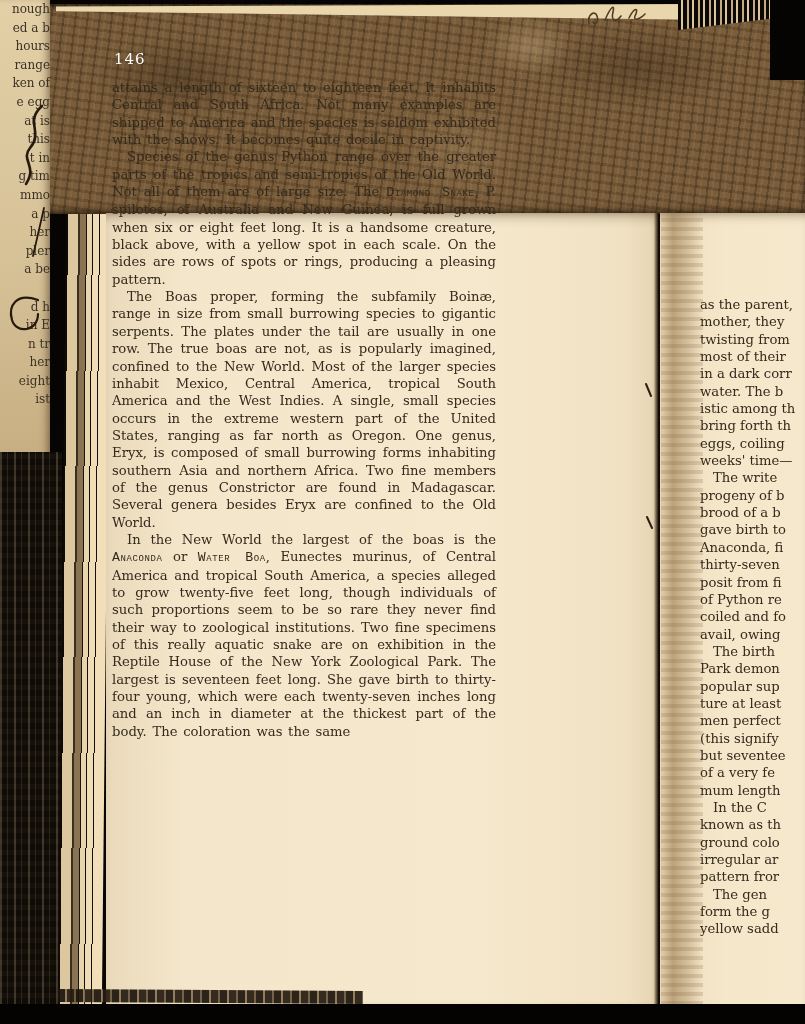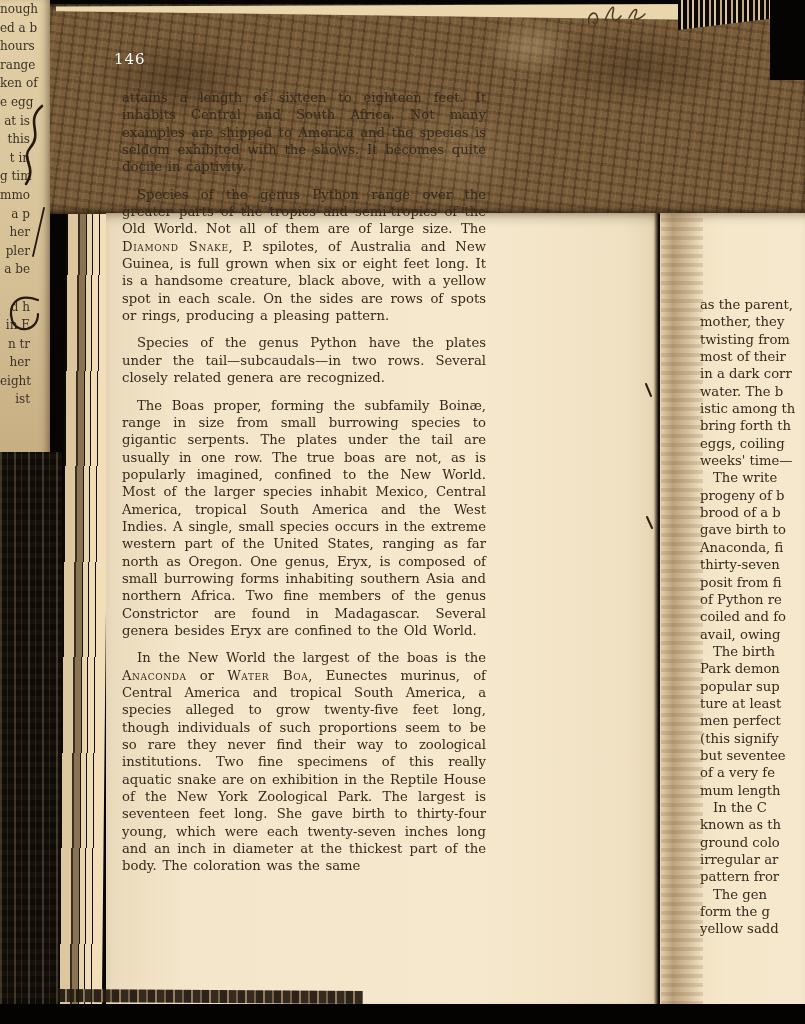--- a/index.html
+++ b/index.html
@@ -22,21 +22,21 @@
   .edge-stripes-top{position:absolute;left:678px;top:0;width:94px;height:30px;
     background:repeating-linear-gradient(90deg,#0b0805 0 3px,#dbc69c 3px 5px,#0b0805 5px 9px,#c2ab82 9px 11px);
     clip-path:polygon(0 0,100% 0,100% 62%,0 100%);}
   .black-corner{position:absolute;left:770px;top:0;width:35px;height:80px;background:#060402;}
 
   
   .left-strip{position:absolute;left:0;top:0;width:50px;height:458px;
     background:linear-gradient(180deg,#e3d0a7,#d7c298 55%,#c7ae82);
     box-shadow:inset -7px 0 9px -5px rgba(45,28,10,.55);overflow:hidden;}
   .frag{font-size:12px;line-height:18.6px;color:#3c3226;text-align:right;
-    padding-right:20px;white-space:nowrap;overflow:hidden;}
+    padding-right:0;white-space:nowrap;overflow:hidden;}
   .frag.gap{height:18.6px;}
   .strip-dark{position:absolute;left:0;top:452px;width:62px;height:552px;
     background:
       repeating-linear-gradient(90deg, rgba(222,200,158,.22) 0 2px, transparent 2px 7px, rgba(205,182,140,.14) 7px 8px, transparent 8px 14px),
       repeating-linear-gradient(0deg, rgba(0,0,0,.35) 0 6px, transparent 6px 11px),
       #17110b;}
 
   
   .edge-stack{position:absolute;left:62px;top:214px;width:44px;height:791px;
     background:linear-gradient(90deg,#0e0b07 0 2px,#dcc79e 2px 12px,#3a2e1f 12px 14px,#8a7352 14px 20px,#1a1410 20px 21px,#e8d5ad 21px 26px,#120e0a 26px 27px,#f0ddb5 27px 33px,#15100c 33px 34px,#f2dfb9 34px 44px);
@@ -44,24 +44,24 @@
 
   
   .page-left{position:absolute;left:106px;top:213px;width:552px;height:792px;
     background:linear-gradient(90deg,#eadabb,#f4e6ca 14%,#f6e8cc 68%,#f0e1c3 94%,#e6d4b1);
     box-shadow:inset 0 10px 14px -10px rgba(60,40,20,.6), inset -4px 0 6px -3px rgba(90,60,30,.35);}
   .page-header{position:absolute;top:50px;left:112px;width:384px;text-align:left;color:#ffffff;}
   .page-num{position:absolute;left:2px;top:0;font-size:15px;letter-spacing:1px;}
   .running-title{font-size:15px;letter-spacing:3px;word-spacing:7px;}
   .body-text{position:absolute;top:79px;left:112px;width:384px;text-align:justify;
     font-size:13.2px;line-height:17.35px;color:#342a1d;word-spacing:1.5px;}
-  .body-text p{margin:10px;}
+  .body-text p{margin:0;}
   .body-text p.indent{text-indent:15px;}
   .italic{}
-  .smallcaps{font-variant:small-caps;letter-spacing:.6px;}
+  .smallcaps{font-variant:small-caps;letter-spacing:.6px;font-family:Liberation Mono, monospace;}
 
   
   .gutter-line{position:absolute;left:654px;top:213px;width:7px;height:792px;
     background:linear-gradient(90deg, rgba(20,12,6,.05), rgba(25,16,8,.85) 55%, rgba(30,20,10,.15));}
   .gutter-smudge{position:absolute;left:661px;top:213px;width:42px;height:792px;
     background:
       repeating-linear-gradient(0deg, rgba(120,85,45,.18) 0 4px, transparent 4px 9px),
       linear-gradient(90deg, rgba(133,98,55,.10), rgba(133,98,55,.48) 28%, rgba(133,98,55,.30) 58%, rgba(133,98,55,0));}
 
   
@@ -121,21 +121,20 @@
 
   <div class="edge-stack"></div>
 
   <div class="page-left"></div>
   <div class="page-header">
     <span class="page-num">146</span>
   </div>
   <div class="body-text">
       <p class=""><span>attains a length of sixteen to eighteen feet. It inhabits Central and South Africa. Not many examples are shipped to America and the species is seldom exhibited with the shows. It becomes quite docile in captivity.</span></p>
       <p class="indent"><span>Species of the genus </span><span class="italic">Python</span><span> range over the greater parts of the tropics and semi-tropics of the Old World. Not all of them are of large size. The </span><span class="smallcaps">Diamond Snake</span><span>, </span><span class="italic">P. spilotes</span><span>, of Australia and New Guinea, is full grown when six or eight feet long. It is a handsome creature, black above, with a yellow spot in each scale. On the sides are rows of spots or rings, producing a pleasing pattern.</span></p>
-      <p class="indent"><span>Species of the genus </span><span class="italic">Python</span><span> have the plates under the tail—</span><span class="italic">subcaudals</span><span>—in two rows. Several closely related genera are recognized.</span></p>
       <p class="indent"><span>The Boas proper, forming the subfamily </span><span class="italic">Boinæ</span><span>, range in size from small burrowing species to gigantic serpents. The plates under the tail are usually in one row. The true boas are not, as is popularly imagined, confined to the New World. Most of the larger species inhabit Mexico, Central America, tropical South America and the West Indies. A single, small species occurs in the extreme western part of the United States, ranging as far north as Oregon. One genus, </span><span class="italic">Eryx</span><span>, is composed of small burrowing forms inhabiting southern Asia and northern Africa. Two fine members of the genus </span><span class="italic">Constrictor</span><span> are found in Madagascar. Several genera besides </span><span class="italic">Eryx</span><span> are confined to the Old World.</span></p>
       <p class="indent"><span>In the New World the largest of the boas is the </span><span class="smallcaps">Anaconda</span><span> or </span><span class="smallcaps">Water Boa</span><span>, </span><span class="italic">Eunectes murinus</span><span>, of Central America and tropical South America, a species alleged to grow twenty-five feet long, though individuals of such proportions seem to be so rare they never find their way to zoological institutions. Two fine specimens of this really aquatic snake are on exhibition in the Reptile House of the New York Zoological Park. The largest is seventeen feet long. She gave birth to thirty-four young, which were each twenty-seven inches long and an inch in diameter at the thickest part of the body. The coloration was the same</span></p>
     </div>
 
   <div class="gutter-line"></div>
   <div class="page-right"></div>
   <div class="gutter-smudge"></div>
   <div class="right-page-text">
       <div class="rline">as the parent,</div>
       <div class="rline">mother, they</div>

